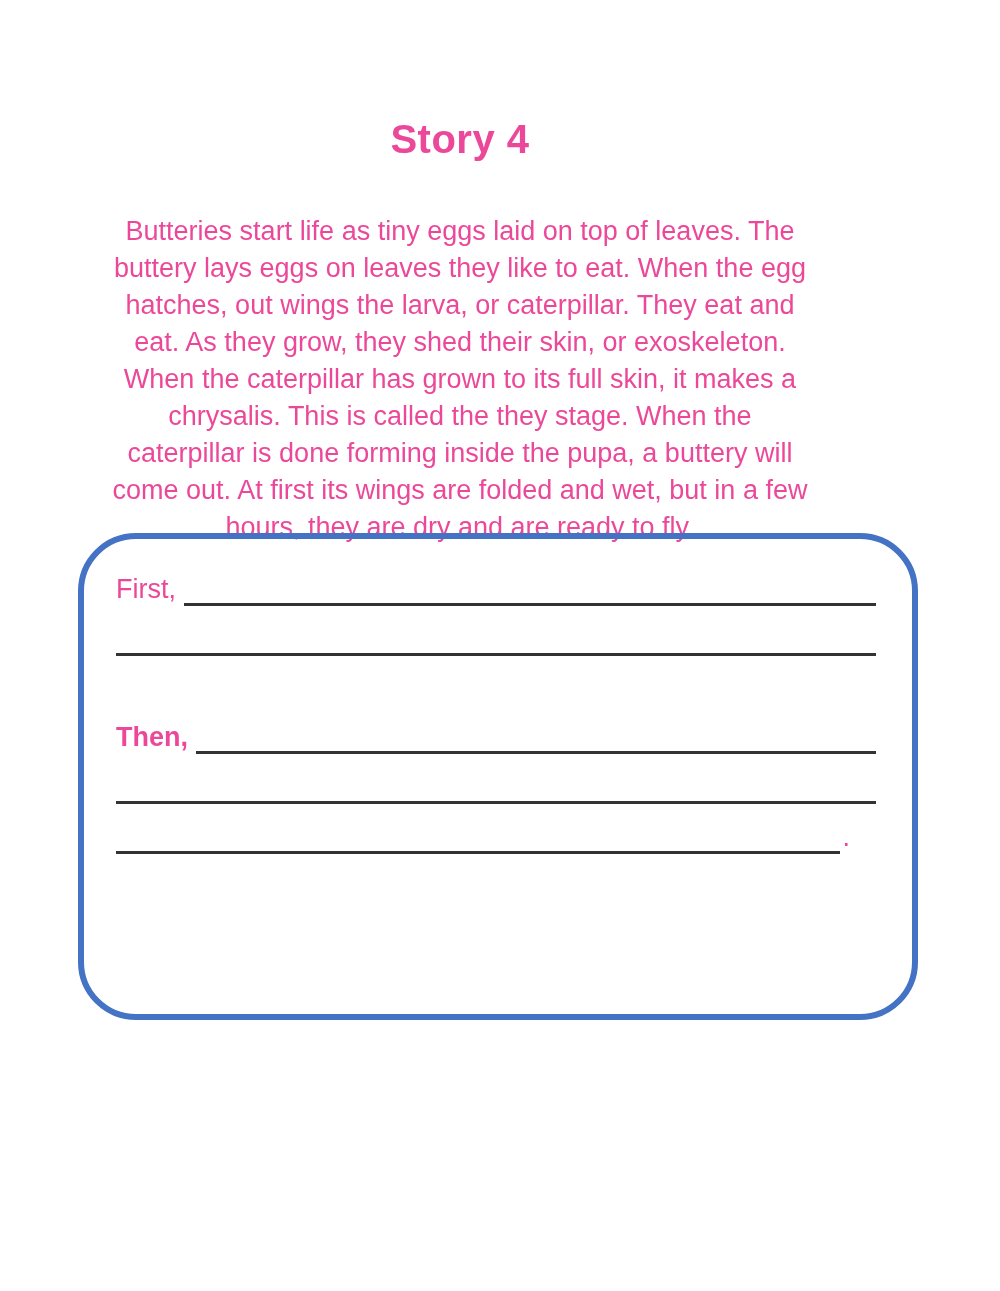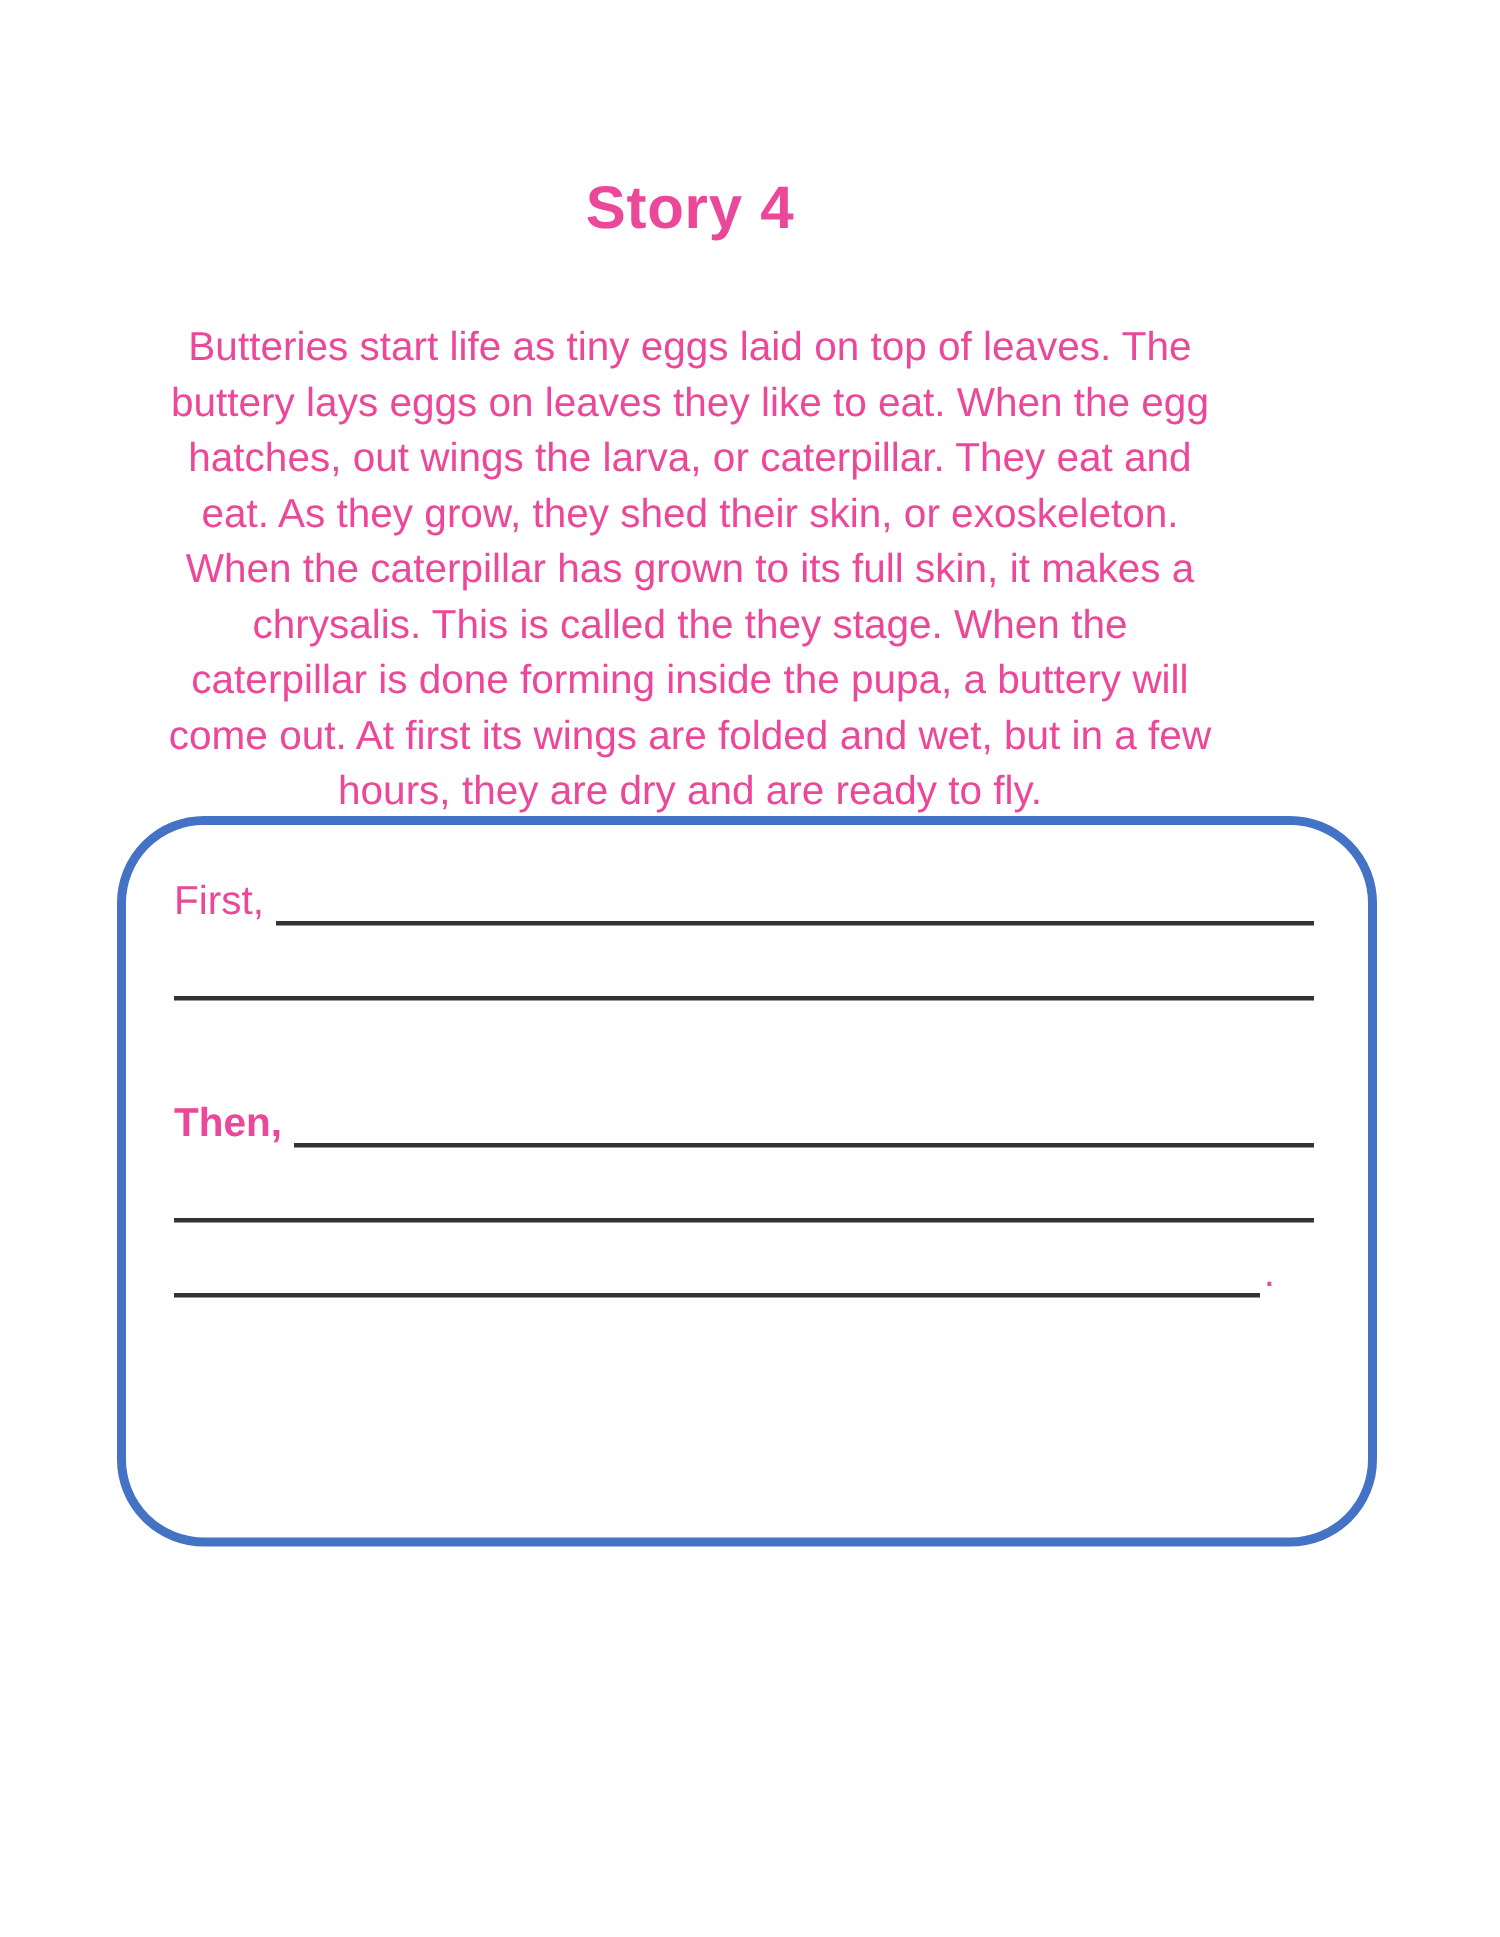--- a/index.html
+++ b/index.html
@@ -32,21 +32,21 @@
     text-align: center;
     font-size: 27px;
     line-height: 37px;
     margin-top: 10px;
   }
   .story .story-line {
     white-space: nowrap;
   }
   .answer-box {
     position: absolute;
-    top: 544px;
+    top: 533px;
     left: 78px;
     width: 840px;
     height: 487px;
     box-sizing: border-box;
     border: 6px solid #4472C4;
     border-radius: 58px;
     padding: 17px 36px 0 32px;
   }
   .row {
     height: 50px;

